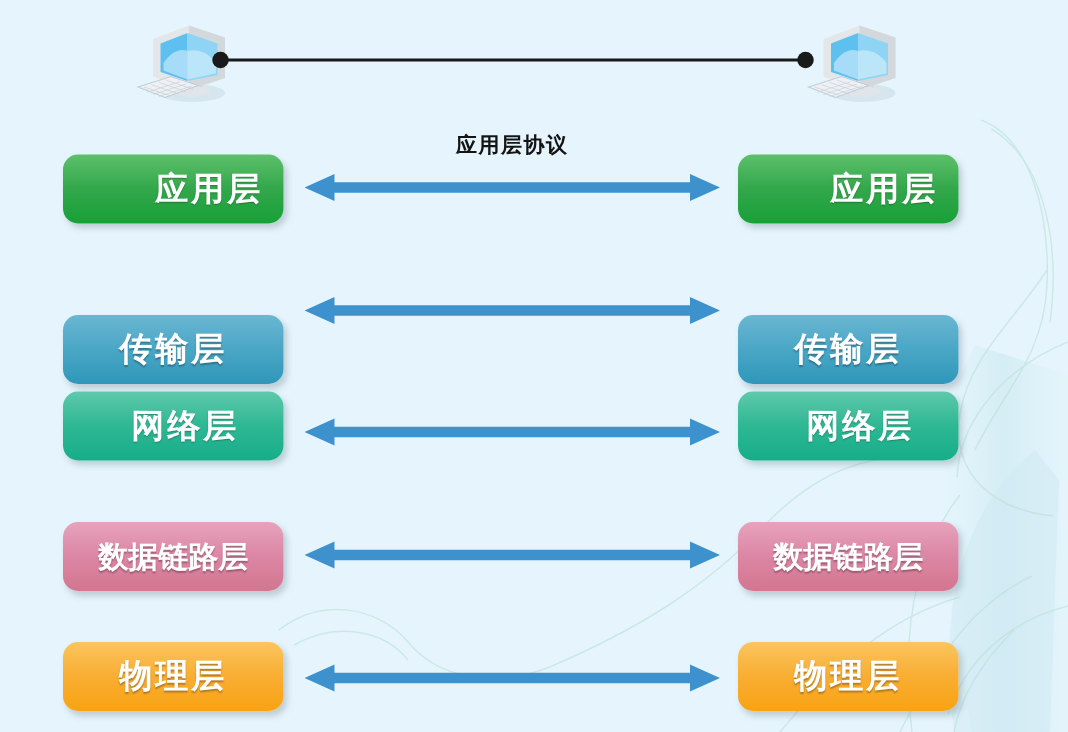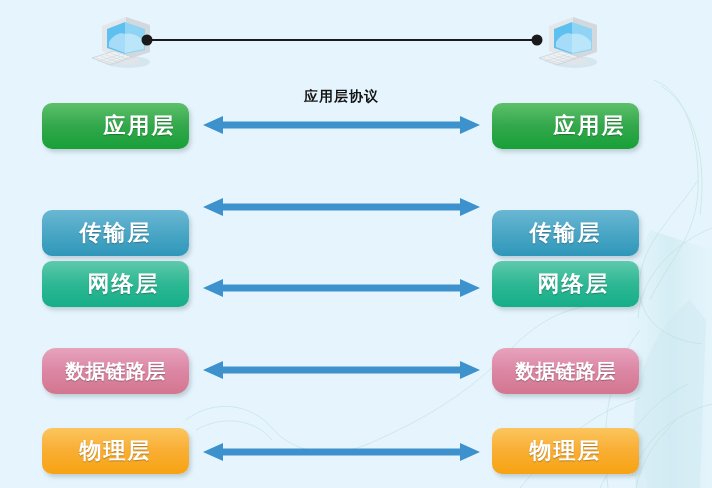--- a/index.html
+++ b/index.html
@@ -74,21 +74,21 @@
   .row-1 { top: 103px; }
   .row-2 { top: 185px; margin-top: 25px; }
   .row-3 { top: 261px; padding-left: 16px; }
   .row-4 { top: 348px; }
   .row-5 { top: 428px; }
 
   
   .fill-app   { background: linear-gradient(180deg, #5dc06a 0%, #34a84c 48%, #17a038 100%); padding-left: 48px; }
   .fill-trans { background: linear-gradient(180deg, #6ab7d2 0%, #4ba7c6 48%, #2f97ba 100%); }
   .fill-net   { background: linear-gradient(180deg, #5fc9ac 0%, #2fb894 48%, #15ae89 100%); }
-  .fill-link  { background: linear-gradient(180deg, #e7a3bb 0%, #dc87a5 48%, #d3768f 100%); border-radius: 14px; }
+  .fill-link  { background: linear-gradient(180deg, #e7a3bb 0%, #dc87a5 48%, #d3768f 100%); }
   .fill-phys  { background: linear-gradient(180deg, #fbc55e 0%, #f9ae34 48%, #f7a312 100%); }
 
   
   .proto-arrow {
     position: absolute;
     left: 203px;
     width: 277px;
     height: 22px;
   }
   .arrow-1 { top: 114px; }

